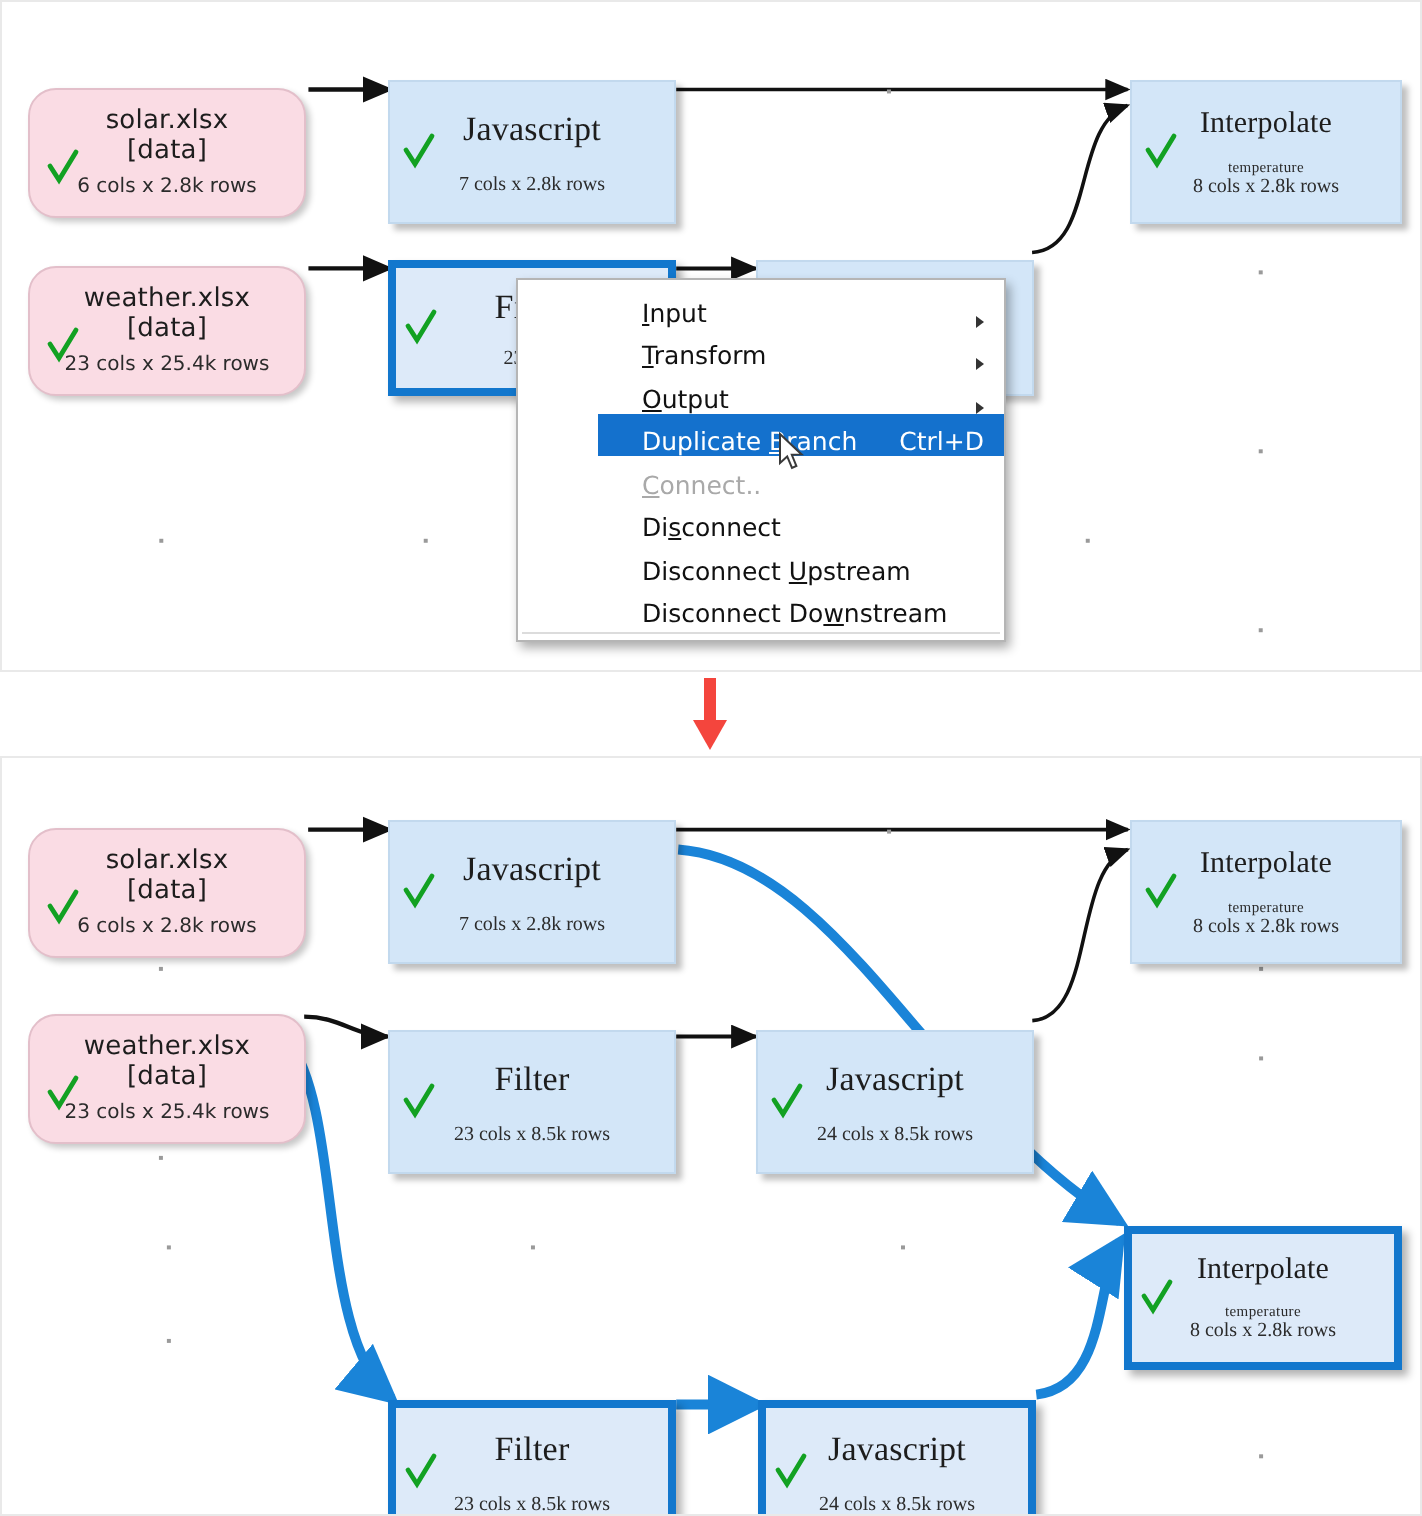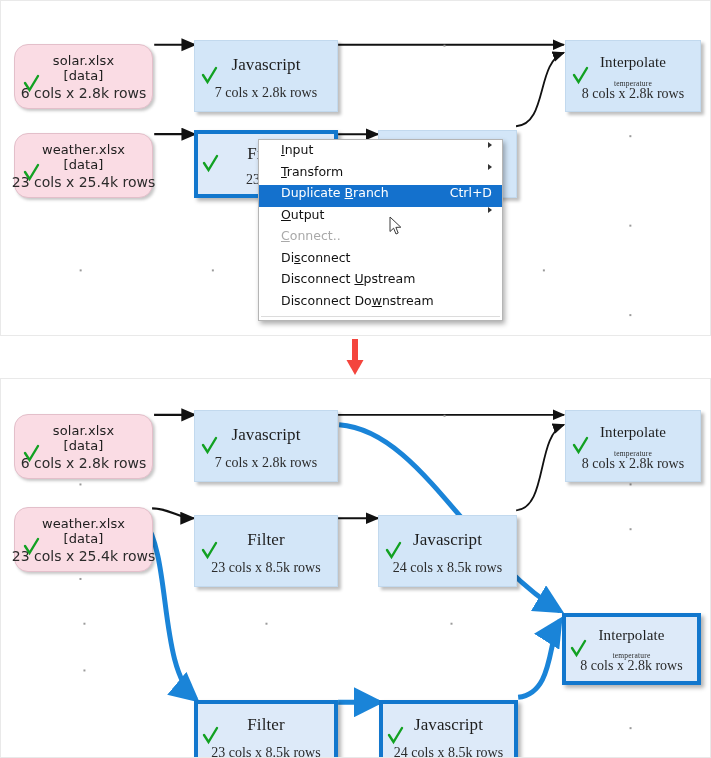--- a/index.html
+++ b/index.html
@@ -40,41 +40,41 @@
     margin-top:31px;
   }
   .node .title{
     font-size:17px;
     line-height:19px;
     letter-spacing:.1px;
     white-space:nowrap;
   }
   .node .title.small{font-size:15px;line-height:17px;text-align:center;}
   .node .sub{
-    font-size:14px;
+    font-size:10px;
     line-height:11px;
     color:#2b2b2b;
     white-space:nowrap;
   }
   .node .sub2{
     font-size:7.5px;
     line-height:9px;
     color:#2b2b2b;
     white-space:nowrap;
     letter-spacing:.2px;
   }
 
   .node.data{
     background:#fadce4;
     border:1px solid #e3bfca;
     border-radius:14px;
     box-shadow:2px 2px 3px rgba(0,0,0,.22);
   }
   .node.data .title{font-size:13px;line-height:15px;}
-  .node.data .sub{font-size:14px;line-height:13px;}
+  .node.data .sub{font-size:10px;line-height:13px;}
 
   .node.step{
     background:#d3e6f8;
     border:1px solid #c2d9ee;
     box-shadow:3px 3px 3px rgba(0,0,0,.25);
     font-family:Liberation Serif, serif;
   }
   .node.step.sel{
     border:4px solid #1277cd;
     background:#ddeaf9;
@@ -104,24 +104,25 @@
     padding:2px 0 1px 0;
     box-sizing:border-box;
     font-size:12.5px;
     color:#111;
     z-index:40;
   }
   .mi{
     position:relative;
     height:21.5px;
     display:flex;
-    align-items:flex-start;
+    align-items:flex-end;
     padding:0 10px 0 22px;
     white-space:nowrap;
     box-sizing:border-box;
+    margin-left:40px;
   }
   .mi .lbl{flex:0 0 auto;}
   .mi .accel{margin-left:auto;padding-left:20px;color:#111;}
   .mi .arrow{
     margin-left:auto;
     width:0;height:0;
     border-left:4px solid #333;
     border-top:3.5px solid transparent;
     border-bottom:3.5px solid transparent;
   }
@@ -232,28 +233,28 @@
       <div class="mi">
         <span class="lbl"><u>I</u>nput</span>
         <span class="arrow"></span>
       </div>
 
       <div class="mi">
         <span class="lbl"><u>T</u>ransform</span>
         <span class="arrow"></span>
       </div>
 
+      <div class="mi">
+        <span class="lbl"><u>O</u>utput</span>
+        <span class="arrow"></span>
+      </div>
+
       <div class="mi hl">
         <span class="lbl">Duplicate <u>B</u>ranch</span>
         <span class="accel">Ctrl+D</span>
-      </div>
-
-      <div class="mi">
-        <span class="lbl"><u>O</u>utput</span>
-        <span class="arrow"></span>
       </div>
 
       <div class="mi dis">
         <span class="lbl"><u>C</u>onnect..</span>
       </div>
 
       <div class="mi">
         <span class="lbl">Di<u>s</u>connect</span>
       </div>
 

